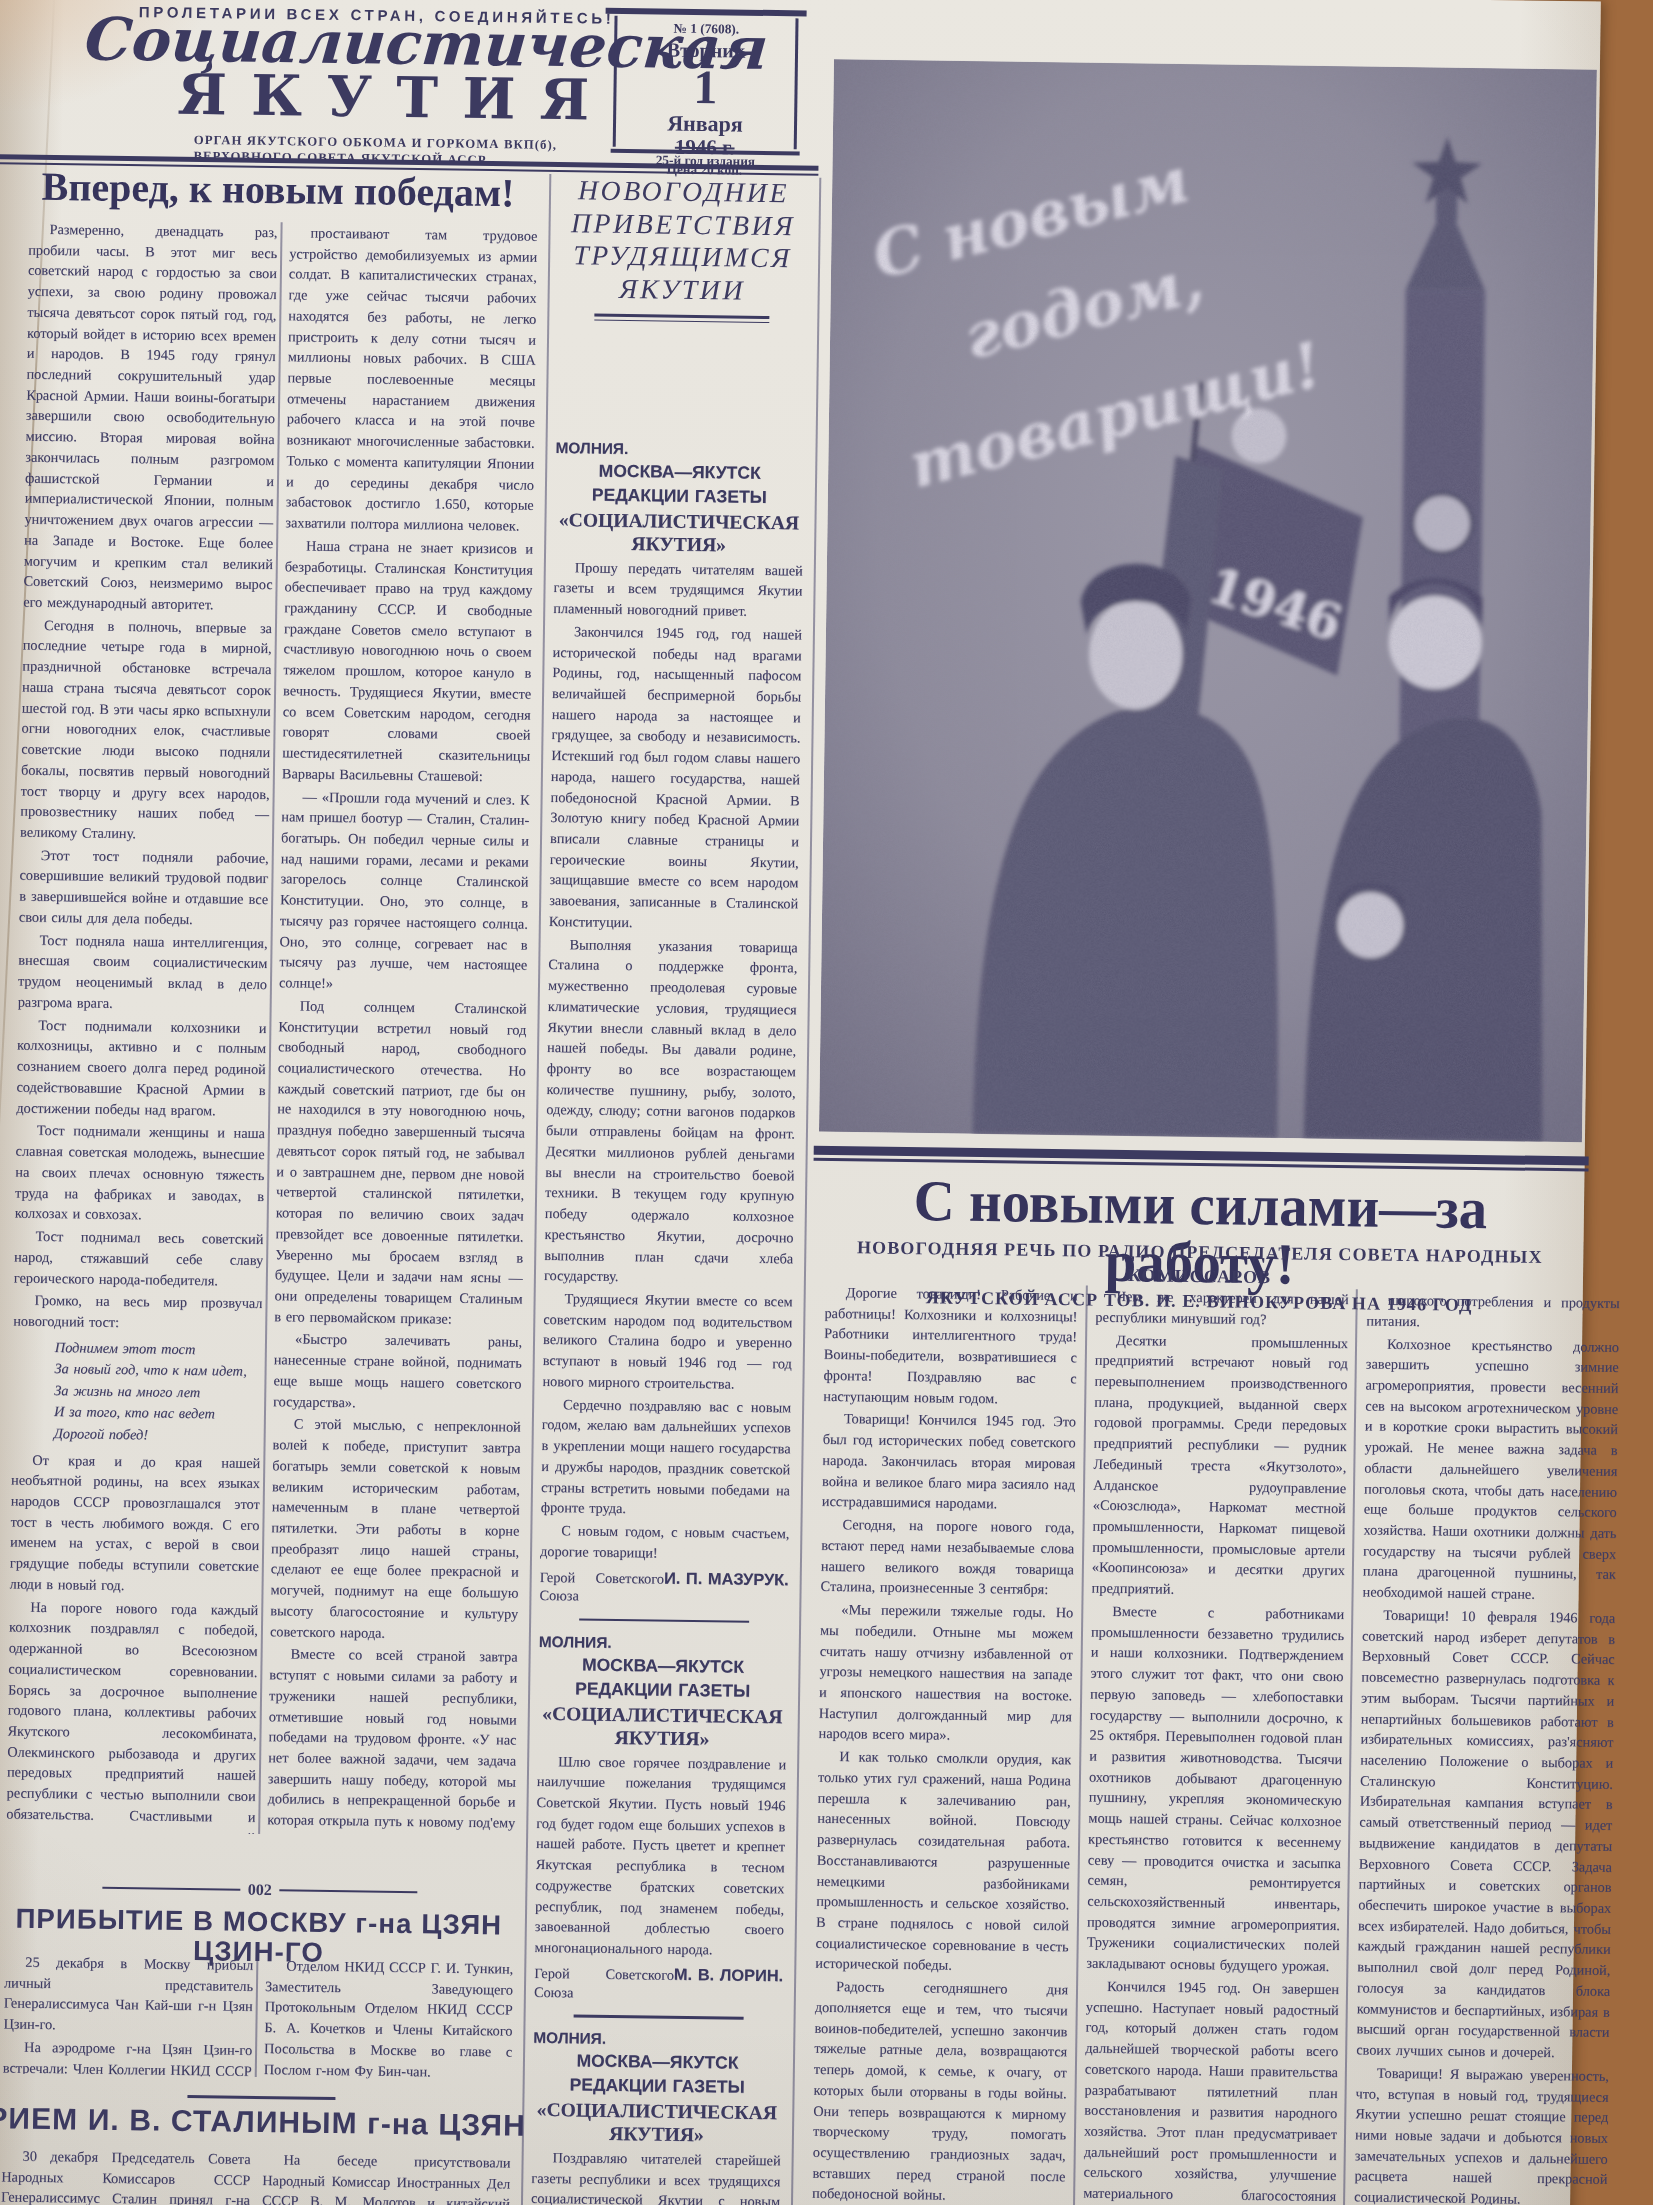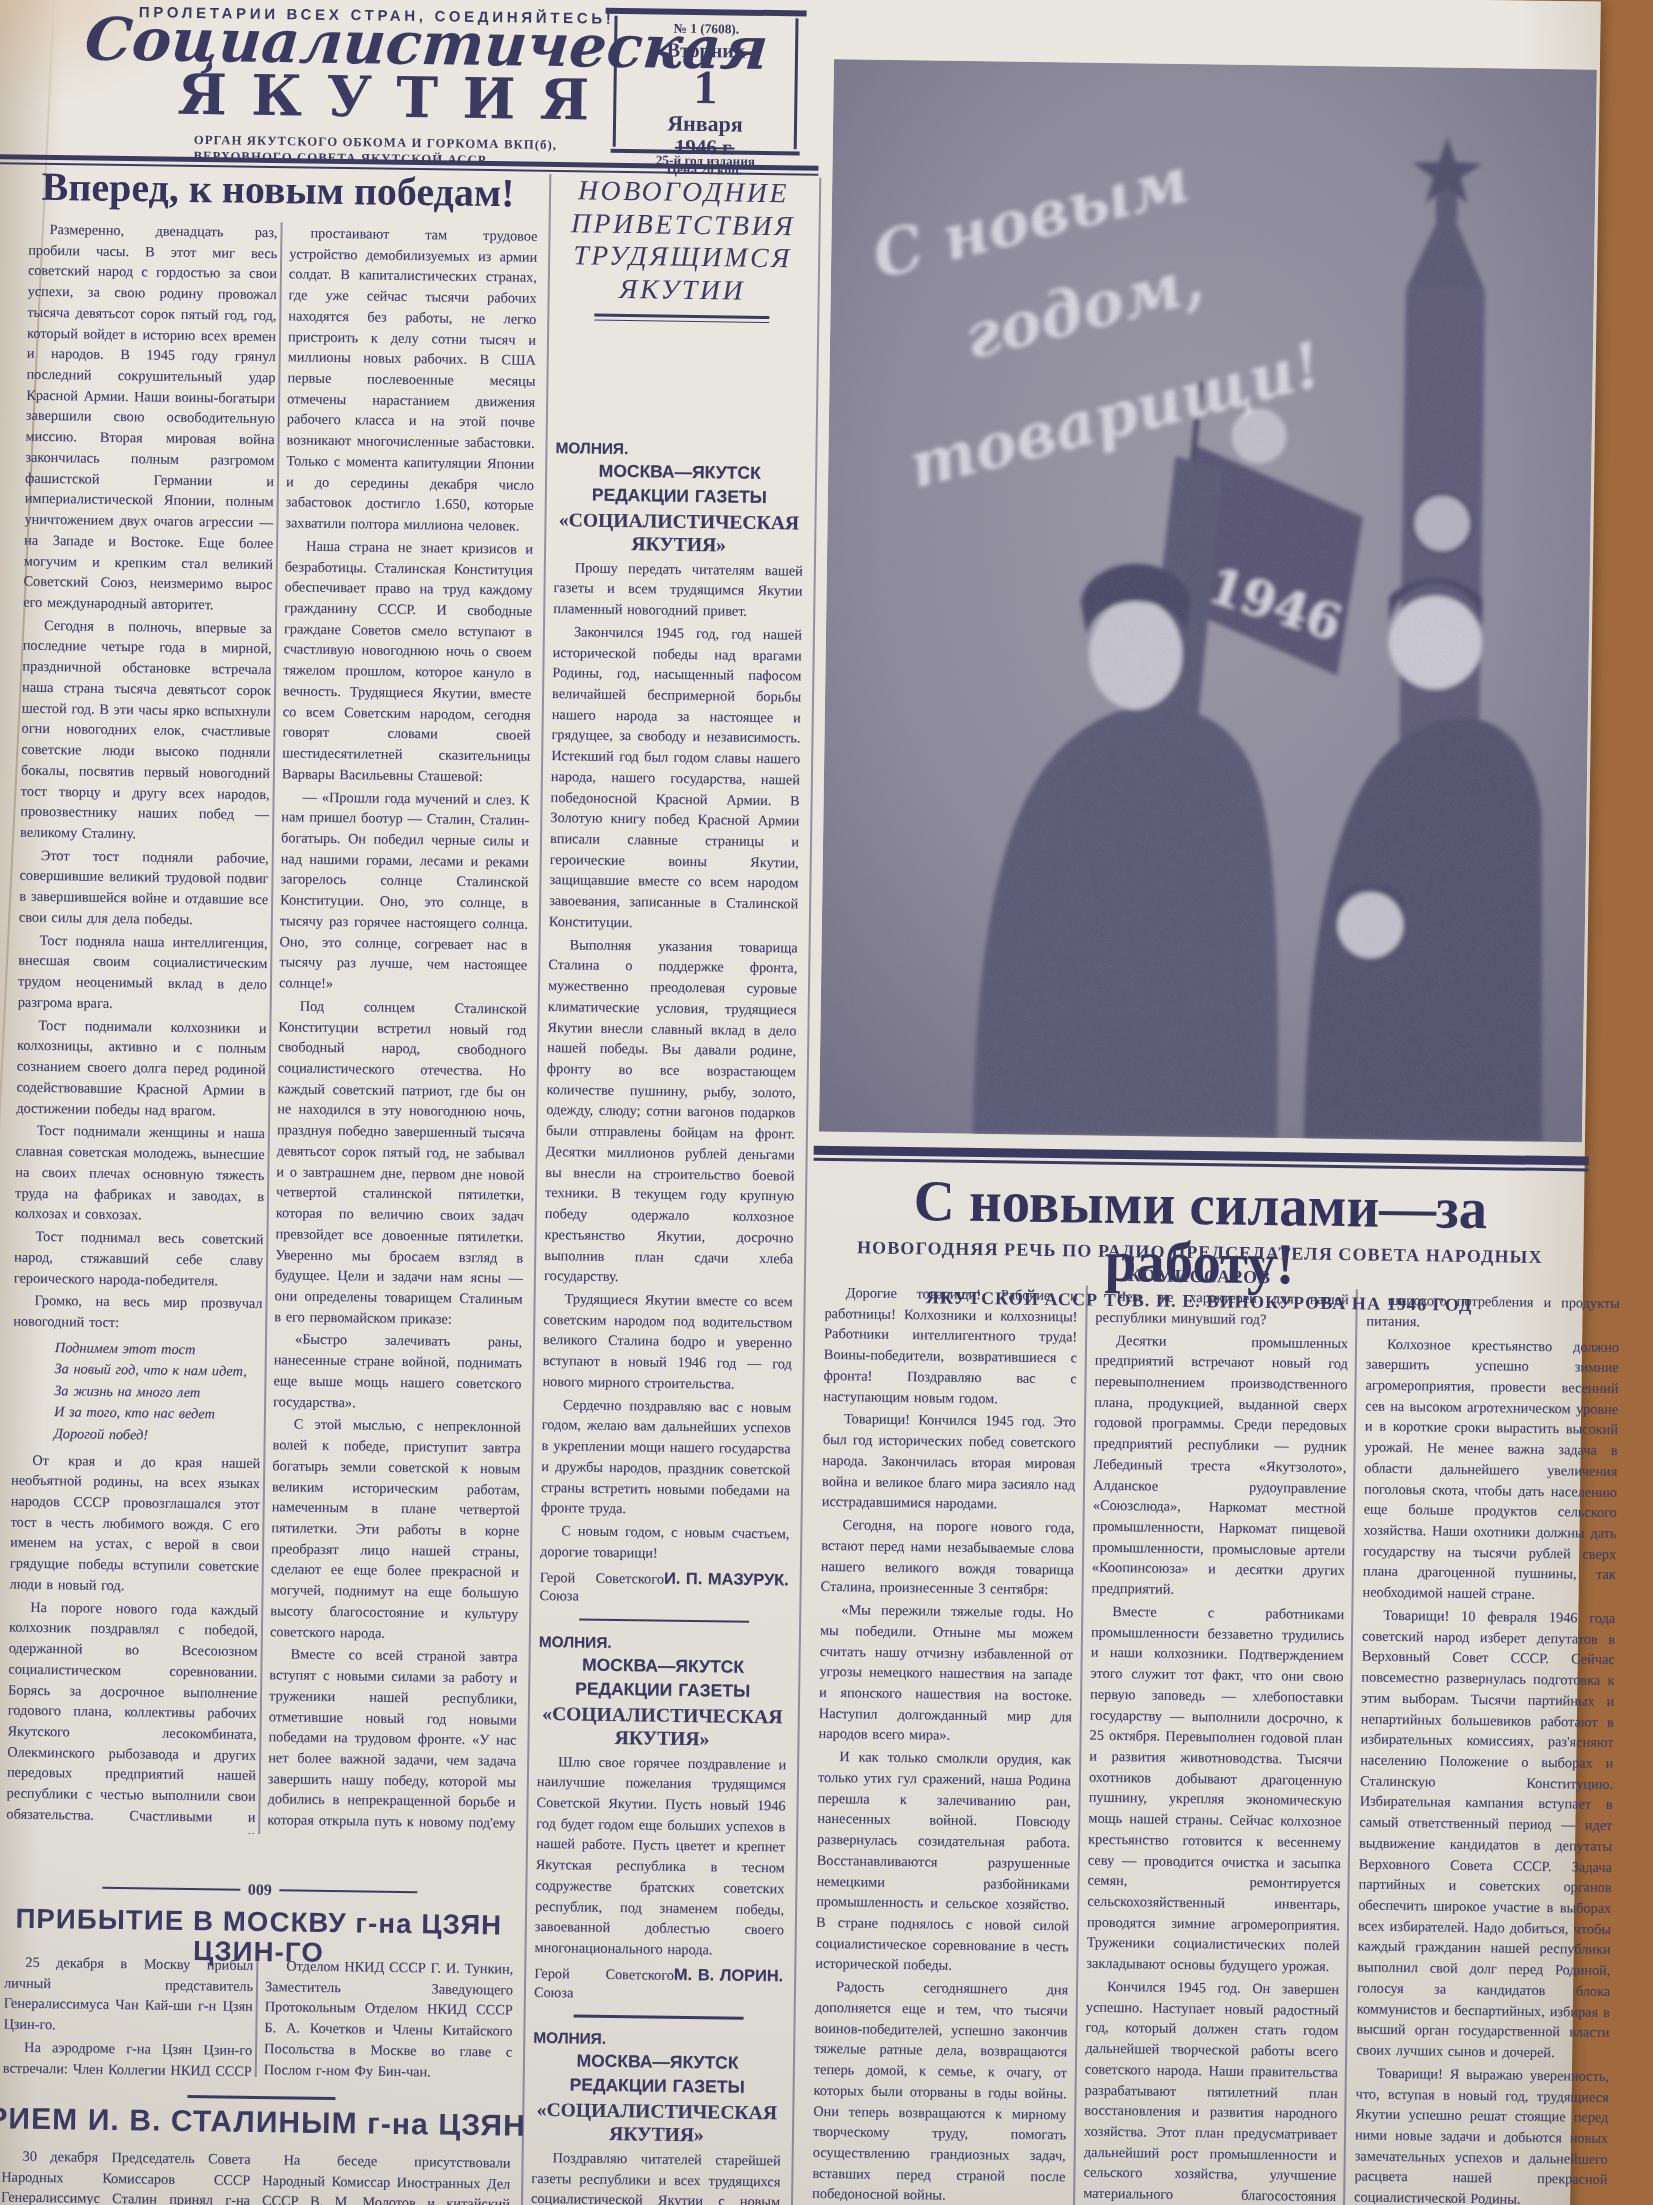--- a/index.html
+++ b/index.html
@@ -315,21 +315,21 @@
       <div>
           <p>широкого потребления и продукты питания.</p>
           <p>Колхозное крестьянство должно завершить успешно зимние агромероприятия, провести весенний сев на высоком агротехническом уровне и в короткие сроки вырастить высокий урожай. Не менее важна задача в области дальнейшего увеличения поголовья скота, чтобы дать населению еще больше продуктов сельского хозяйства. Наши охотники должны дать государству на тысячи рублей сверх плана драгоценной пушнины, так необходимой нашей стране.</p>
           <p>Товарищи! 10 февраля 1946 года советский народ изберет депутатов в Верховный Совет СССР. Сейчас повсеместно развернулась подготовка к этим выборам. Тысячи партийных и непартийных большевиков работают в избирательных комиссиях, раз'ясняют населению Положение о выборах и Сталинскую Конституцию. Избирательная кампания вступает в самый ответственный период — идет выдвижение кандидатов в депутаты Верховного Совета СССР. Задача партийных и советских органов обеспечить широкое участие в выборах всех избирателей. Надо добиться, чтобы каждый гражданин нашей республики выполнил свой долг перед Родиной, голосуя за кандидатов блока коммунистов и беспартийных, избирая в высший орган государственной власти своих лучших сынов и дочерей.</p>
           <p>Товарищи! Я выражаю уверенность, что, вступая в новый год, трудящиеся Якутии успешно решат стоящие перед ними новые задачи и добьются новых замечательных успехов и дальнейшего расцвета нашей прекрасной социалистической Родины.</p>
         </div>
     </div>
 
     <div class="ooo">
       <div class="ln"></div>
-      <span>009</span>
+      <span>002</span>
       <div class="ln"></div>
     </div>
     <div class="headline3">ПРИБЫТИЕ В МОСКВУ г-на ЦЗЯН ЦЗИН-ГО</div>
     <div class="col bodytext" style="left:48px;top:1972px;width:249px;height:122px;">
       <div>
           <p>25 декабря в Москву прибыл личный представитель Генералиссимуса Чан Кай-ши г-н Цзян Цзин-го.</p>
           <p>На аэродроме г-на Цзян Цзин-го встречали: Член Коллегии НКИД СССР М. А. Силин, Заведующий 1 Дальневосточным</p>
         </div>
     </div>
     <div class="col bodytext" style="left:309px;top:1972px;width:248px;height:122px;">

